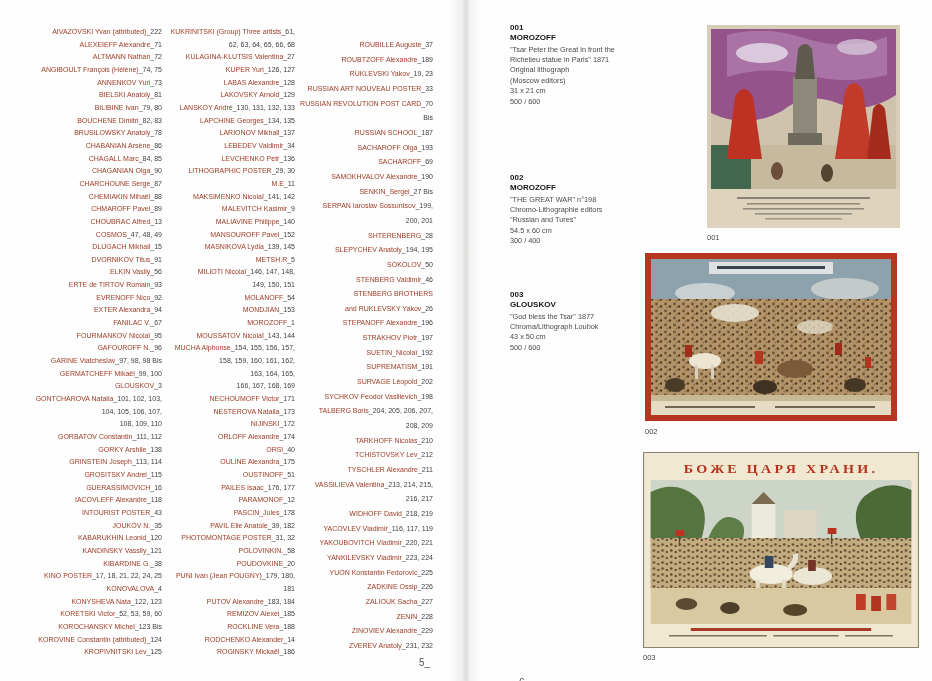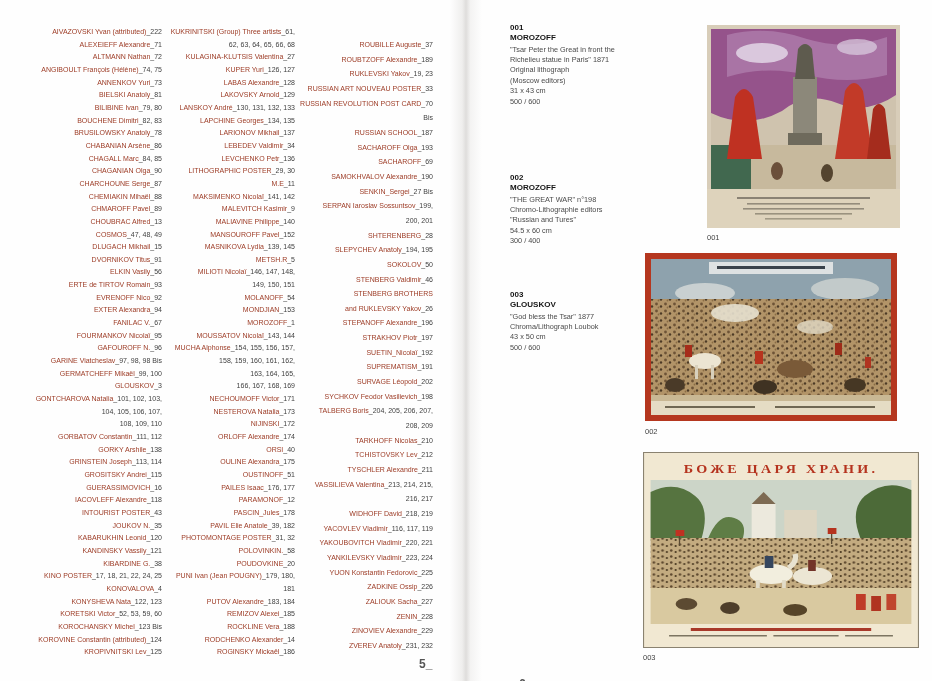--- a/index.html
+++ b/index.html
@@ -30,21 +30,21 @@
   .fig{position:absolute;}
   .fig1{left:707px;top:25px;width:193px;height:203px;}
   .fig2{left:645px;top:253px;width:252px;height:168px;}
   .fig3{left:643px;top:452px;width:276px;height:196px;}
   .fig svg{display:block;width:100%;height:100%;}
   .fig-caption{position:absolute;font-size:7.5px;color:#3f3f3f;}
   .cap1{left:707px;top:233px;}
   .cap2{left:645px;top:427px;}
   .cap3{left:643px;top:653px;}
   
-  .pnum{position:absolute;font-size:12px;color:#555;font-weight:bold;}
+  .pnum{position:absolute;font-size:10px;color:#555;}
   .p5{left:419px;top:657px;}
   .p6{left:507px;top:677px;margin-left:12px;}
 </style>
 </head>
 <body>
 
 <div class="spread">
 
   <div class="idx-col col1">
       <div class="idx-line"><span class="nm">AIVAZOVSKI Yvan (attributed)</span><span class="no">_222</span></div>
@@ -198,21 +198,21 @@
   <div class="fold"></div>
 
   <div class="lot lot1">
     <div class="lot-number">001</div>
     <div class="lot-artist">MOROZOFF</div>
     <div class="lot-details">
         <div class="lot-line">"Tsar Peter the Great in front the</div>
         <div class="lot-line">Richelieu statue in Paris" 1871</div>
         <div class="lot-line">Original lithograph</div>
         <div class="lot-line">(Moscow editors)</div>
-        <div class="lot-line">31 x 43 cm</div>
+        <div class="lot-line">31 x 21 cm</div>
         <div class="lot-line">500 / 600</div>
       </div>
   </div>
   <div class="lot lot2">
     <div class="lot-number">002</div>
     <div class="lot-artist">MOROZOFF</div>
     <div class="lot-details">
         <div class="lot-line">"THE GREAT WAR" n°198</div>
         <div class="lot-line">Chromo-Lithographie editors</div>
         <div class="lot-line">"Russian and Tures"</div>

